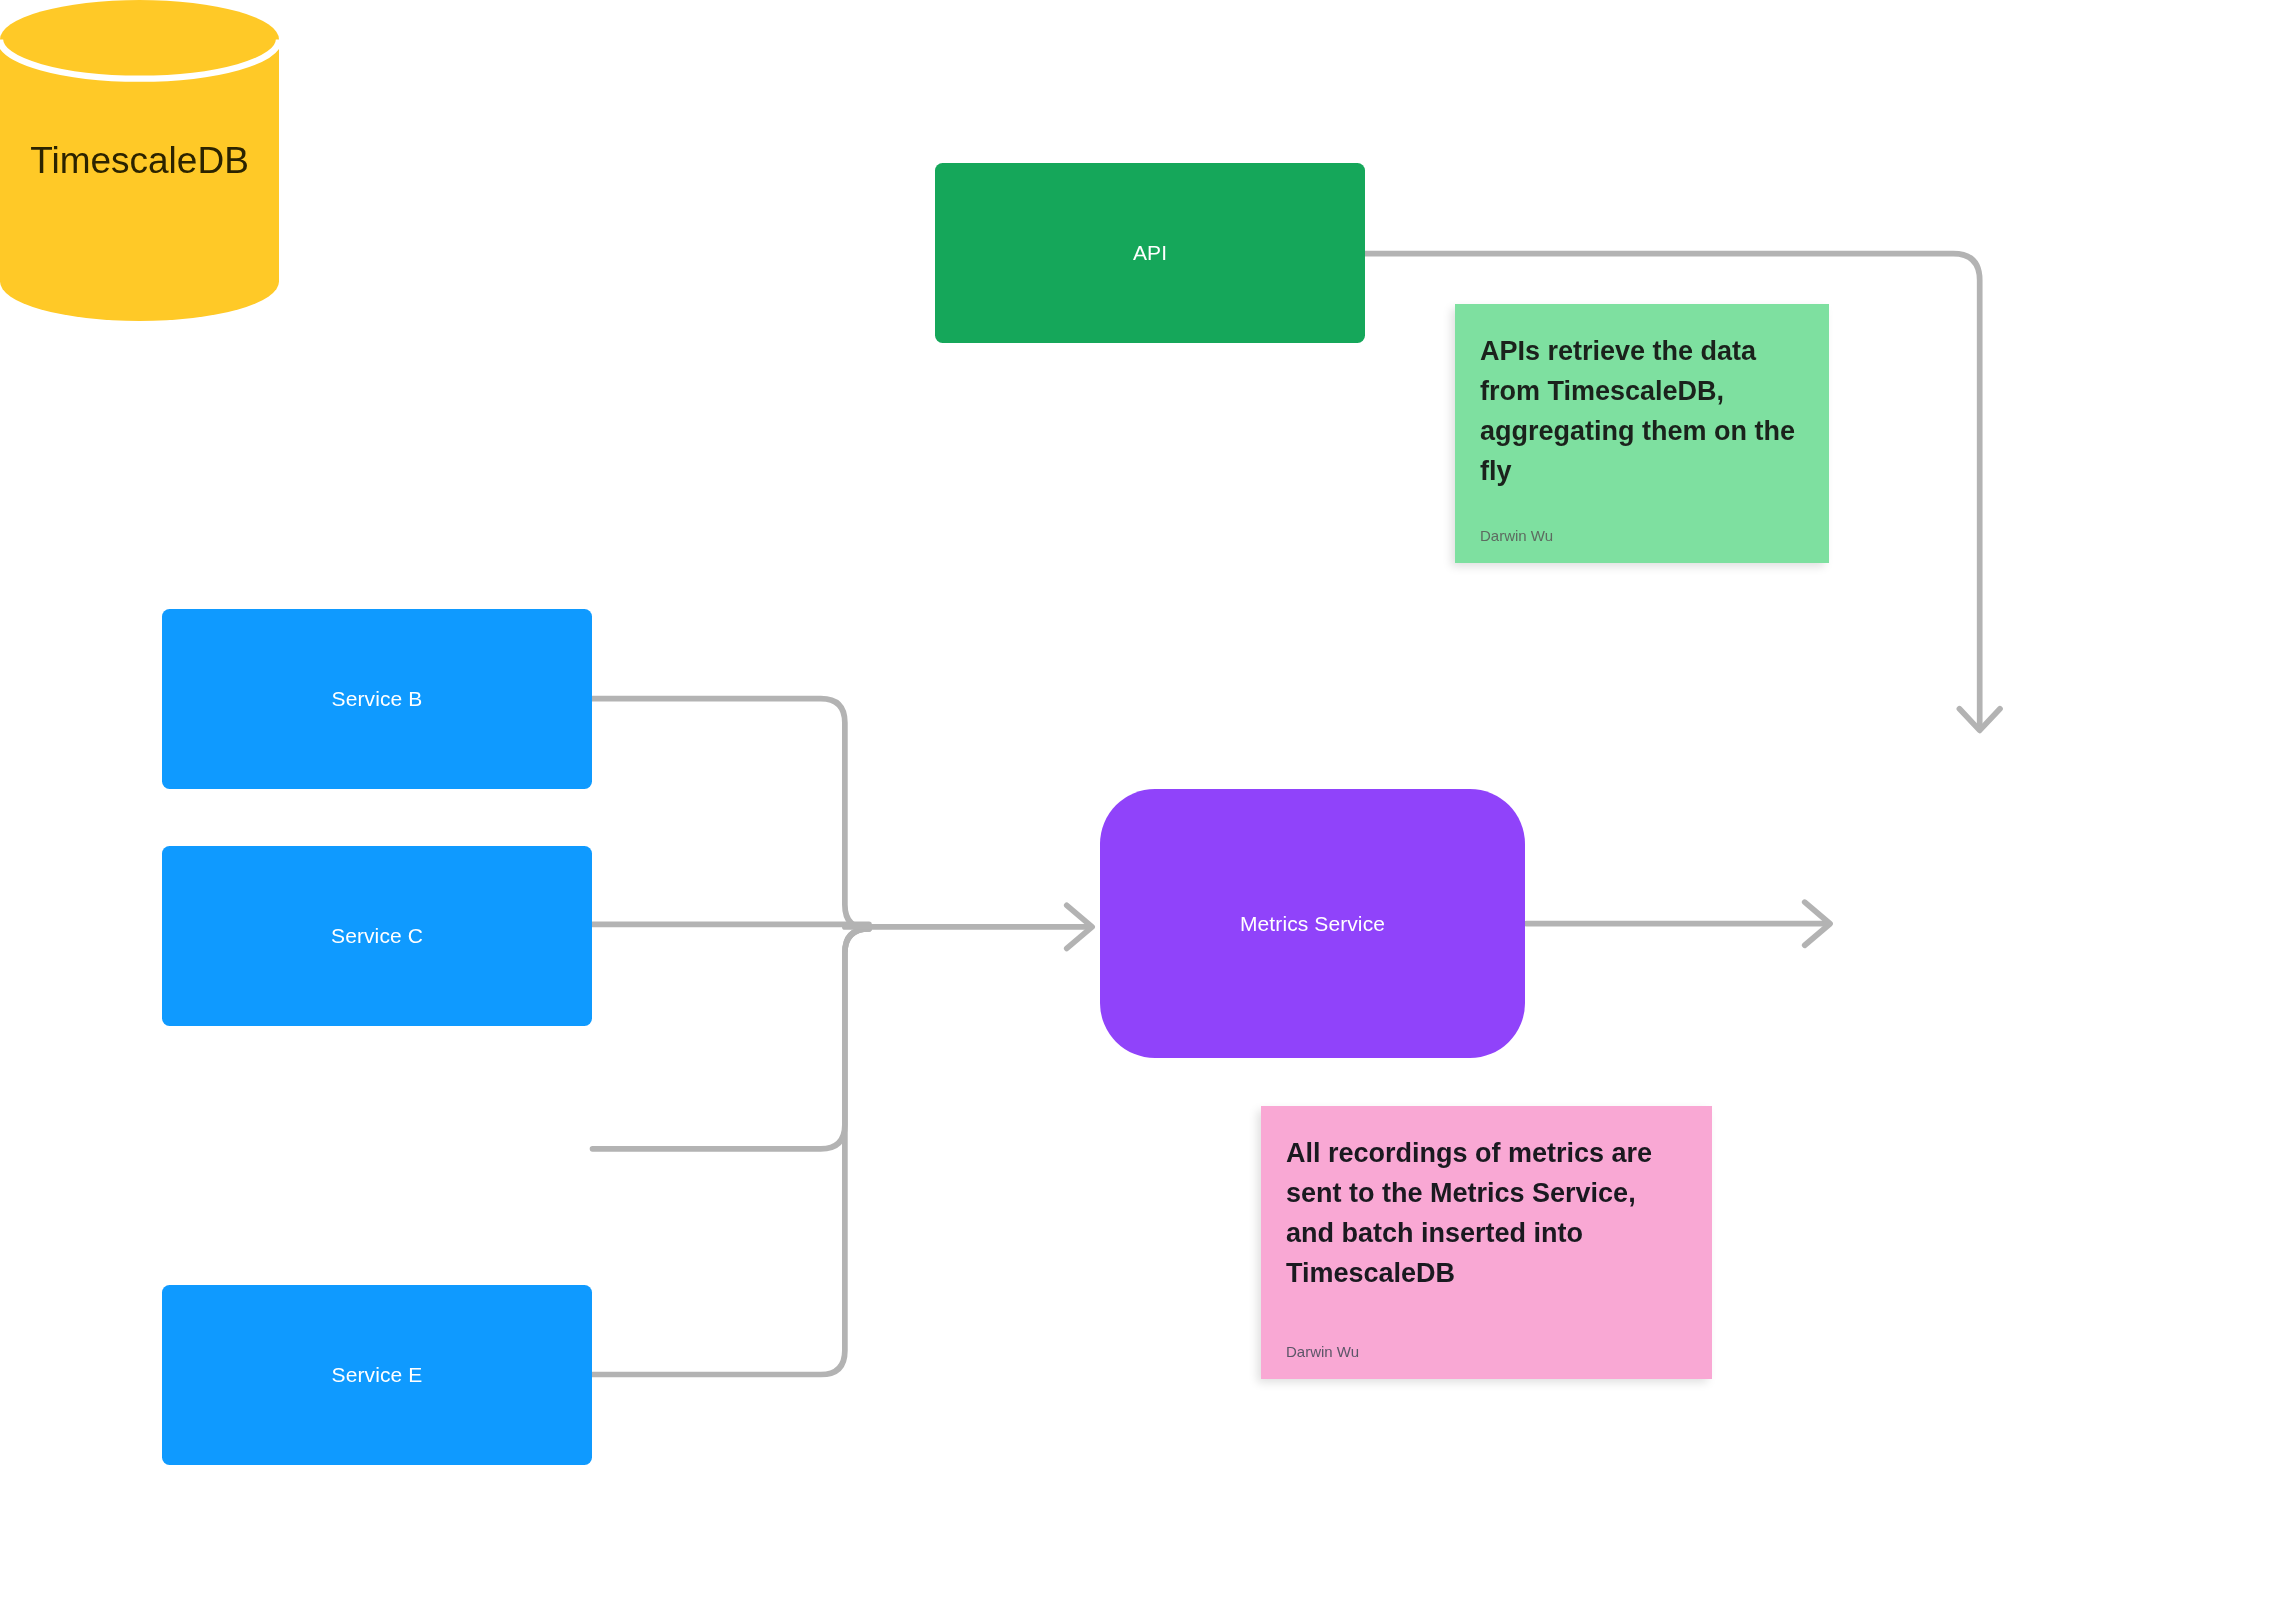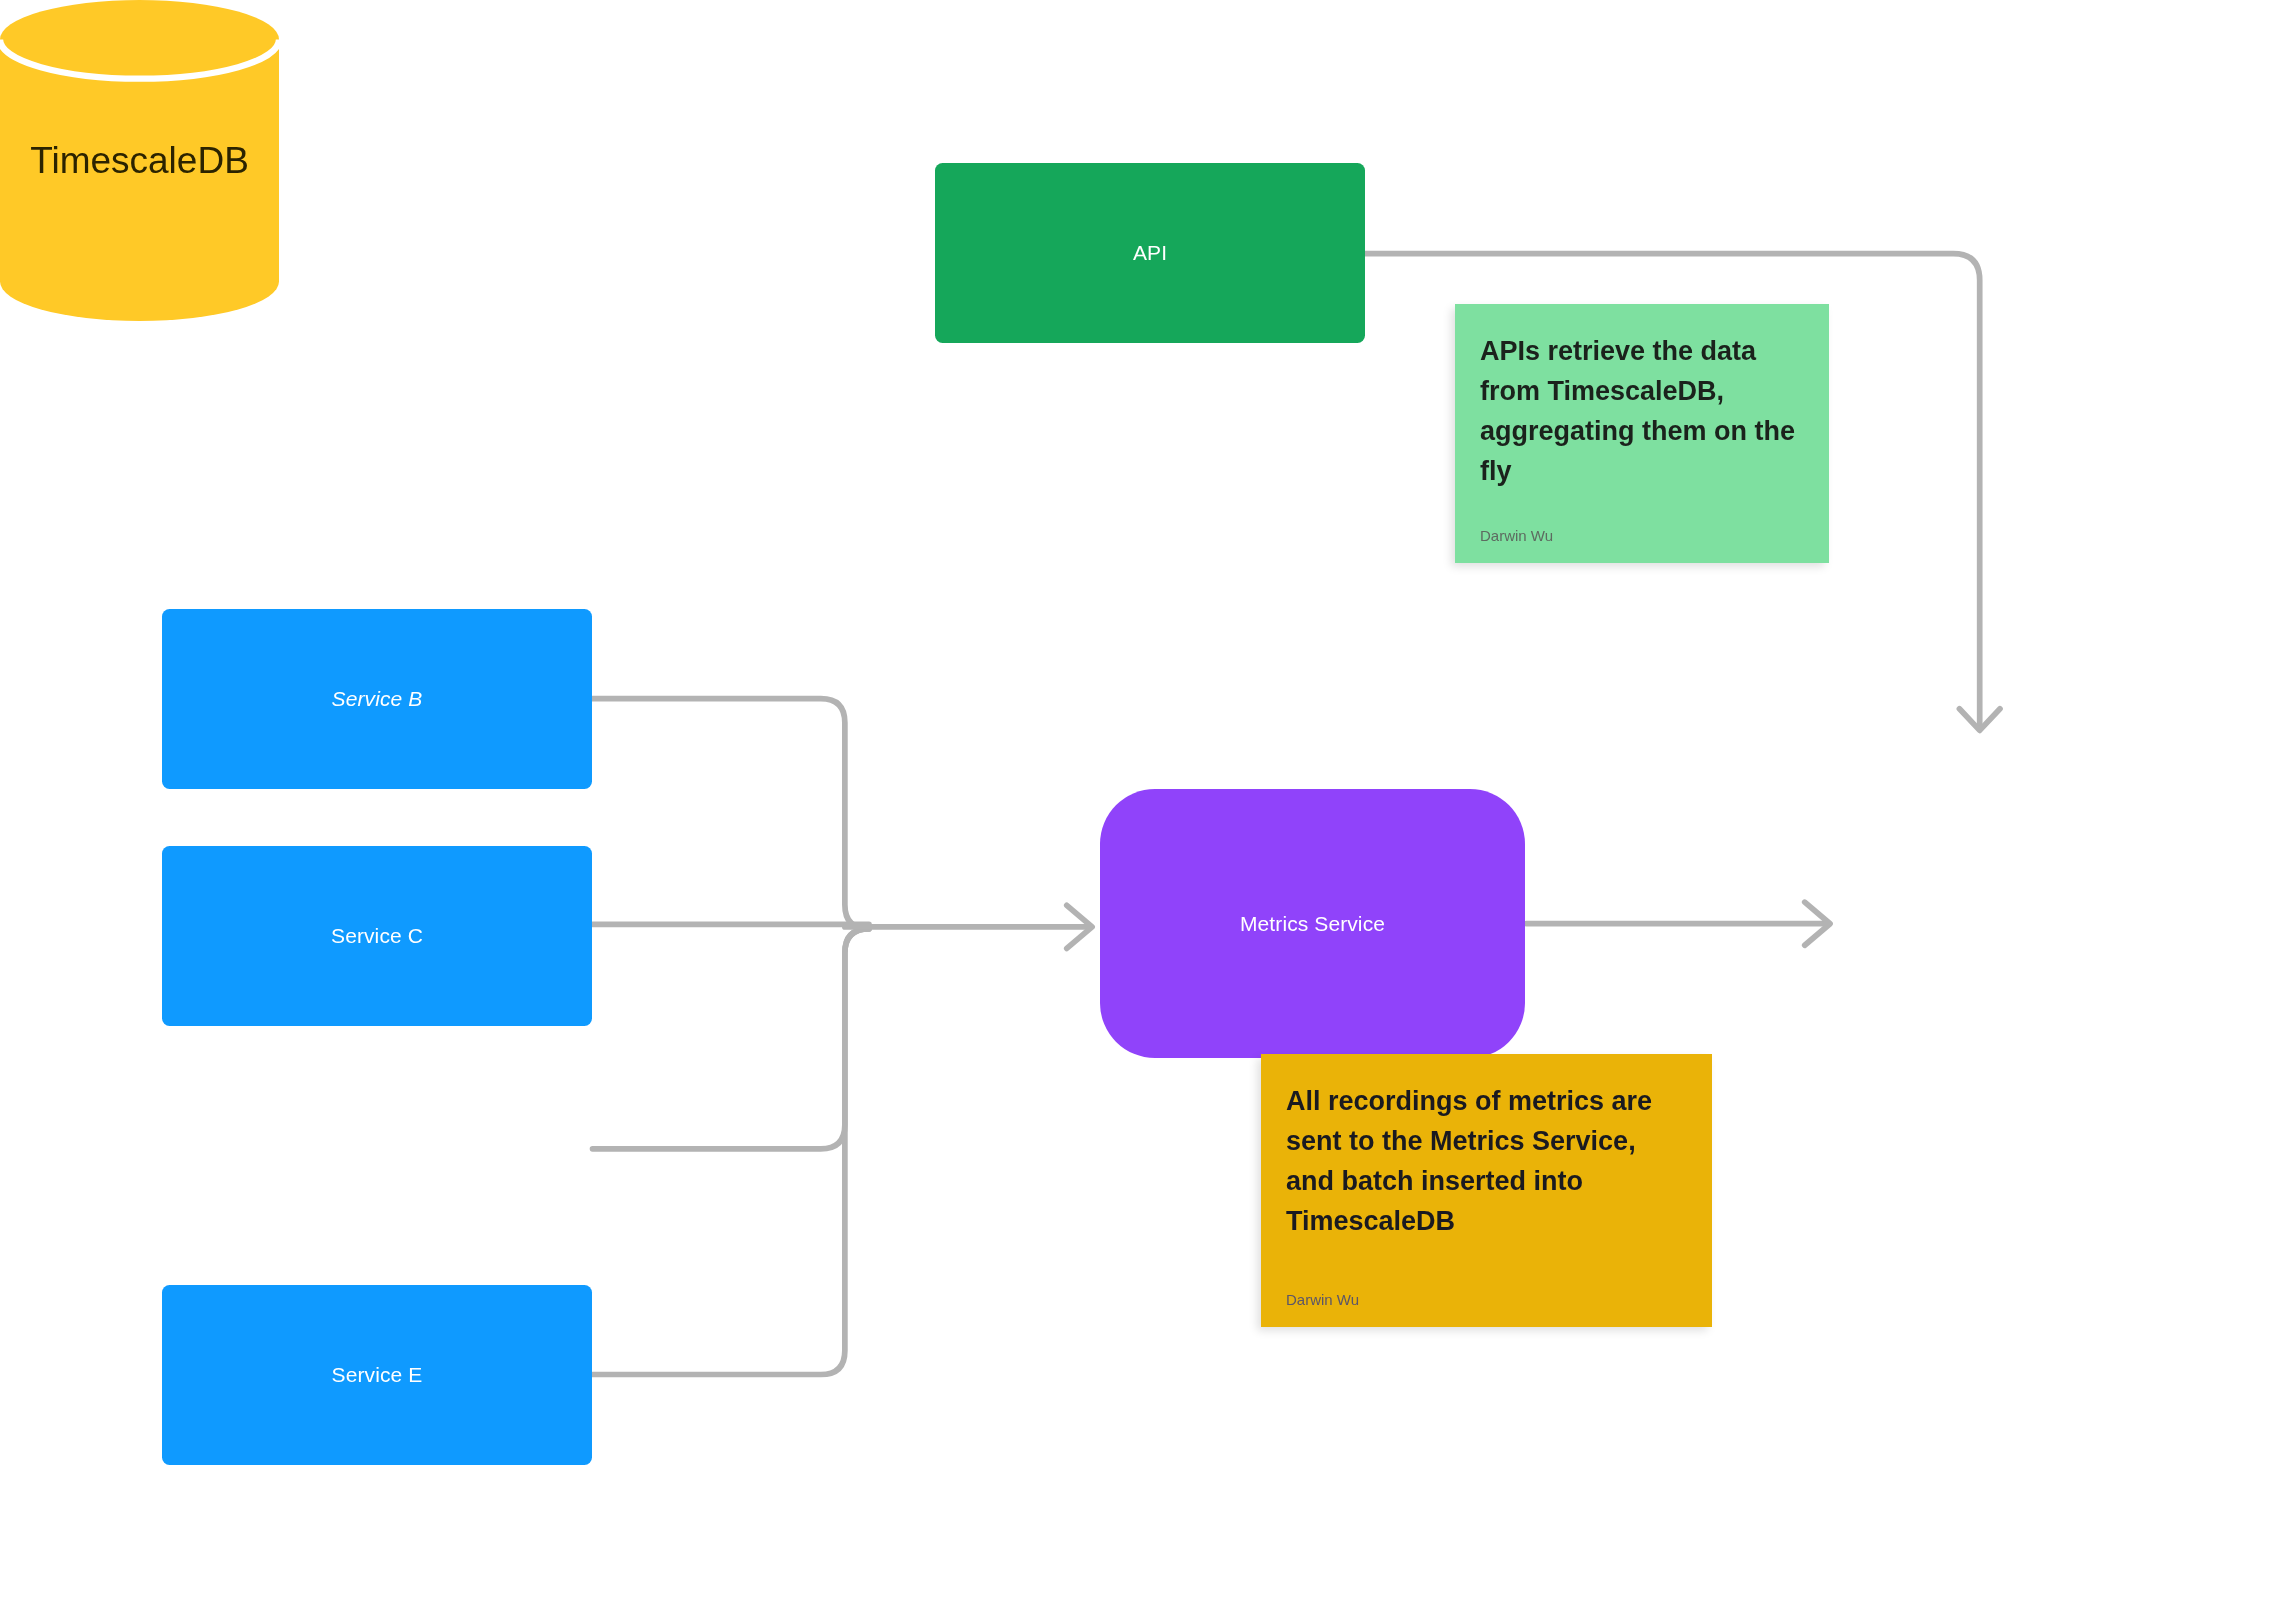--- a/index.html
+++ b/index.html
@@ -55,21 +55,21 @@
 
   
   .node-service {
     left: 162px;
     width: 430px;
     height: 180px;
     background: #0f9aff;
     border-radius: 7.6px;
   }
   .node-service .node-label { color: #ffffff; }
-  .svc-b { top: 609px; font-style: italic; }
+  .svc-b { top: 609px; }
   .svc-c { top: 846px; align-items: center; }
   .svc-d { top: 1059px; }
   .svc-e { top: 1285px; }
 
   
   .node-metrics {
     left: 1100px;
     top: 789px;
     width: 425px;
     height: 269px;
@@ -123,24 +123,24 @@
   }
   .sticky-green {
     left: 1455px;
     top: 304px;
     width: 374px;
     height: 259px;
     background: #7ee0a0;
   }
   .sticky-purple {
     left: 1261px;
-    top: 1054px;
+    top: 1106px;
     width: 451px;
     height: 273px;
-    background: #eab308;
+    background: #f9a8d4;
   }
   .sticky-purple .sticky-text { color: #1a1a20; }
   .sticky-purple .sticky-author { color: #5c5668; }
 </style>
 </head>
 <body>
 
 <div id="canvas">
 
   <svg id="wires" viewBox="0 0 3584 2560" width="2273" height="1623">

